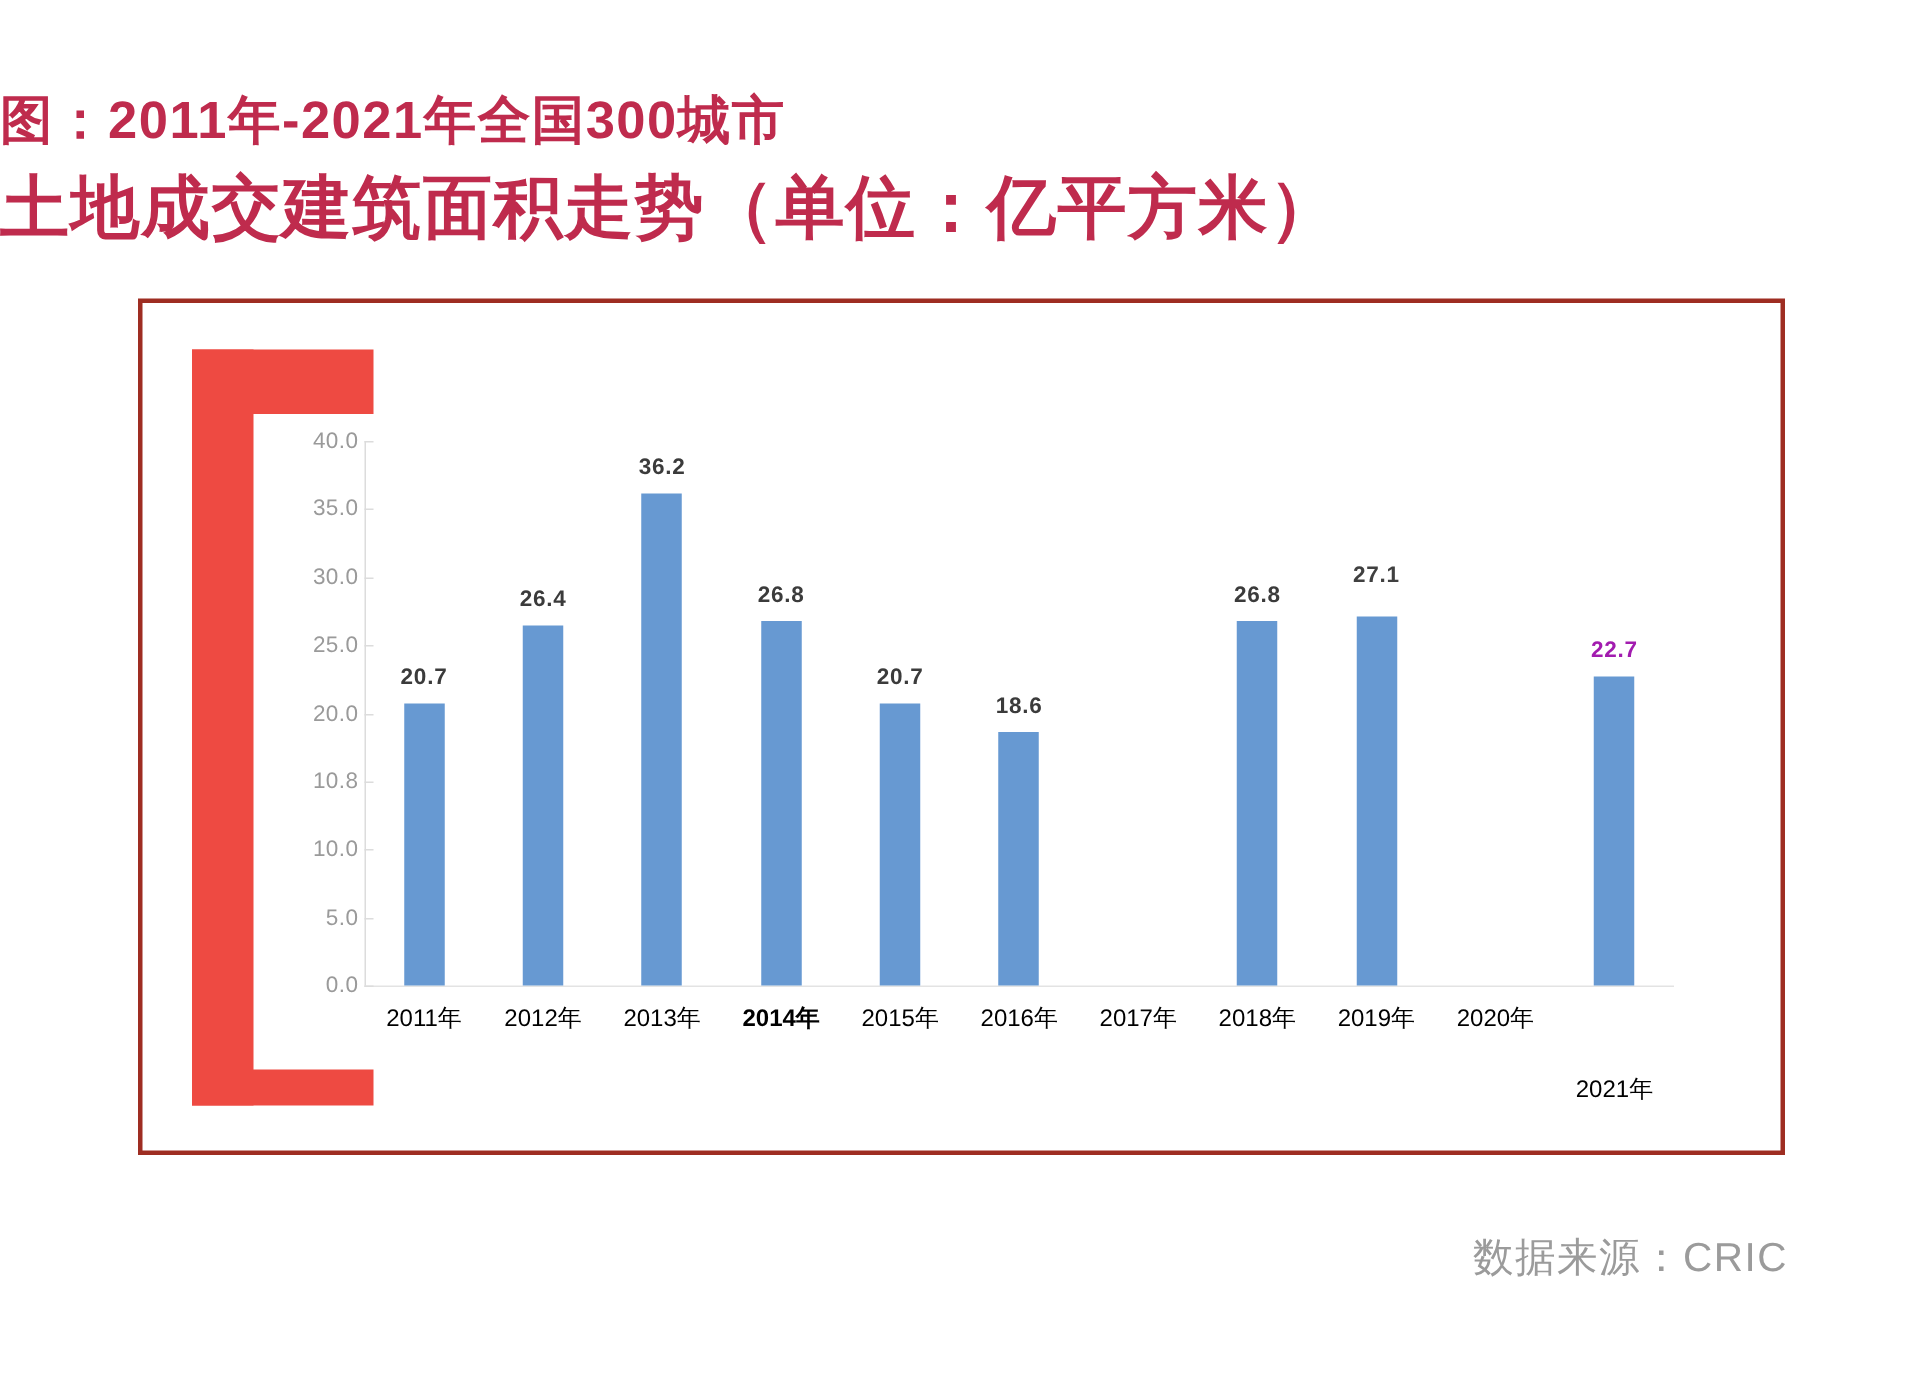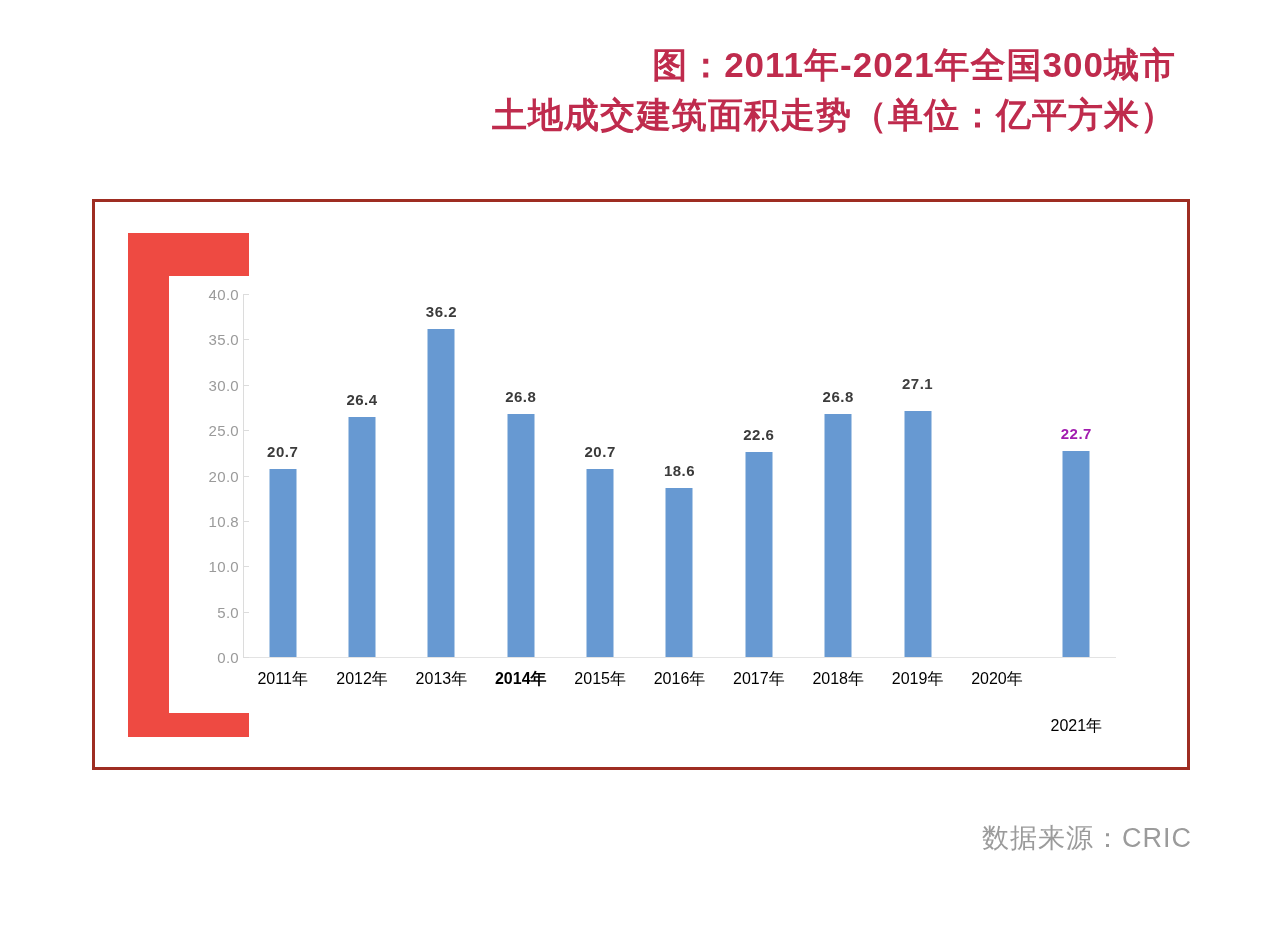--- a/index.html
+++ b/index.html
@@ -12,33 +12,33 @@
     height: 925px;
     font-family: "Liberation Sans", "DejaVu Sans", sans-serif;
     overflow: hidden;
     position: relative;
   }
 
   
   .title-block {
     position: absolute;
     left: 0;
-    top: 40px;
+    top: 56px;
     width: 1176px;
-    text-align: right;
+    text-align: left;
     user-select: none;
   }
   .title-line {
     color: #bf2b4d;
     font-weight: bold;
     letter-spacing: 1px;
     line-height: 1.42;
   }
   .title-line-1 { font-size: 35px; }
-  .title-line-2 { font-size: 35px; padding-left: 16px; }
+  .title-line-2 { font-size: 46px; }
 
   
   .chart-frame {
     position: absolute;
     left: 92px;
     top: 199px;
     width: 1098px;
     height: 571px;
     border: 3px solid #9e2d22;
     box-sizing: border-box;
@@ -258,24 +258,20 @@
         <div class="bar" style="height: 243.21px; background: rgb(103, 153, 210);"></div>
         <div class="bar-value" style="bottom: 252.21px; color: rgb(59, 59, 59);">26.8</div>
       </div>
       <div class="bar-slot" style="left: 317.455px; width: 79.3636px;">
         <div class="bar" style="height: 187.852px; background: rgb(103, 153, 210);"></div>
         <div class="bar-value" style="bottom: 196.852px; color: rgb(59, 59, 59);">20.7</div>
       </div>
       <div class="bar-slot" style="left: 396.818px; width: 79.3636px;">
         <div class="bar" style="height: 168.795px; background: rgb(103, 153, 210);"></div>
         <div class="bar-value" style="bottom: 177.795px; color: rgb(59, 59, 59);">18.6</div>
-      </div>
-      <div class="bar-slot" style="left: 476.182px; width: 79.3636px;">
-        <div class="bar" style="height: 205.095px; background: rgb(103, 153, 210);"></div>
-        <div class="bar-value" style="bottom: 214.095px; color: rgb(59, 59, 59);">22.6</div>
       </div>
       <div class="bar-slot" style="left: 555.545px; width: 79.3636px;">
         <div class="bar" style="height: 243.21px; background: rgb(103, 153, 210);"></div>
         <div class="bar-value" style="bottom: 252.21px; color: rgb(59, 59, 59);">26.8</div>
       </div>
       <div class="bar-slot" style="left: 634.909px; width: 79.3636px;">
         <div class="bar" style="height: 245.933px; background: rgb(103, 153, 210);"></div>
         <div class="bar-value" style="bottom: 265px; color: #404040;">27.1</div>
       </div>
       <div class="bar-slot" style="left: 793.636px; width: 79.3636px;">

